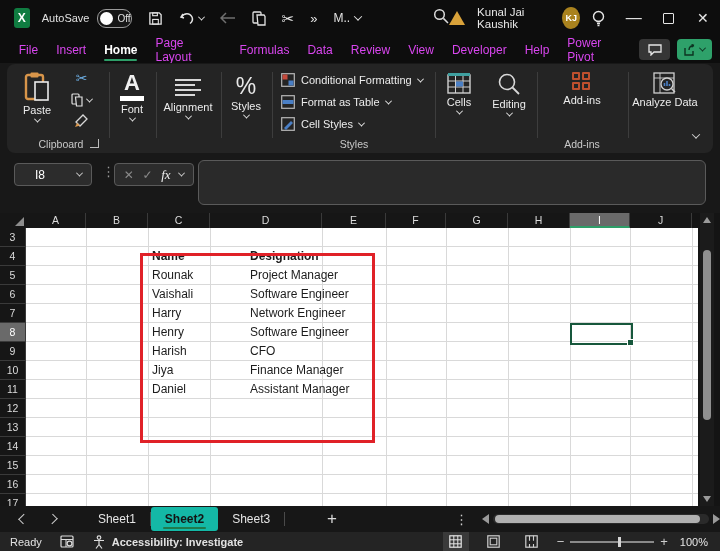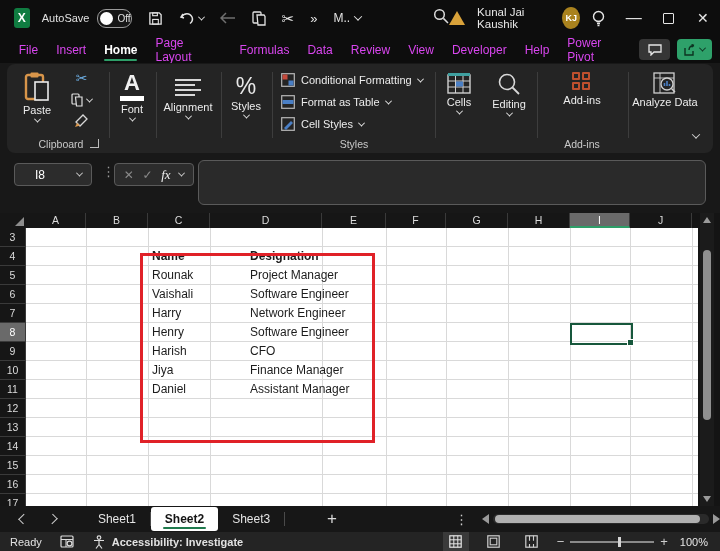--- a/index.html
+++ b/index.html
@@ -107,21 +107,21 @@
   .tri-down{width:0;height:0;border-left:4px solid transparent;border-right:4px solid transparent;
             border-top:6px solid #9a9a9a;margin:0 auto;position:absolute;bottom:4px;left:3px;}
   .vthumb{position:absolute;left:3px;top:37px;width:8px;height:170px;background:#8f8f8f;border-radius:4px;}
   
   .sheetbar{position:absolute;left:0;top:506px;width:720px;height:26px;background:#171717;
             display:flex;align-items:center;}
   .nav-chev{width:7px;height:7px;border-left:1.6px solid #cfcfcf;border-bottom:1.6px solid #cfcfcf;}
   .nav-l{transform:rotate(45deg);margin-left:20px;}
   .nav-r{transform:rotate(-135deg);margin-left:22px;}
   .stab{font-size:12px;color:#e6e6e6;padding:0 14px;height:26px;display:flex;align-items:center;}
-  .stab.active{background:#ffffff;color:#141414;font-weight:bold;border-radius:3px;height:24px;
+  .stab.active{background:#14b8a6;color:#141414;font-weight:bold;border-radius:3px;height:24px;
                margin-top:0;position:relative;}
   .stab.active::after{content:"";position:absolute;left:12px;right:12px;bottom:2px;height:2.5px;
                       background:#1f7a4d;border-radius:2px;}
   .tabdiv{width:1px;height:14px;background:#4a4a4a;}
   .plus{font-size:17px;color:#dcdcdc;margin-left:42px;}
   .smoredots{color:#cfcfcf;font-size:13px;margin-left:118px;}
   .hscroll{display:flex;align-items:center;margin-left:14px;}
   .htri-l{width:0;height:0;border-top:5px solid transparent;border-bottom:5px solid transparent;
           border-right:7px solid #9a9a9a;}
   .htrack{width:216px;height:10px;background:#2a2a2a;border-radius:5px;margin:0 4px;position:relative;}

